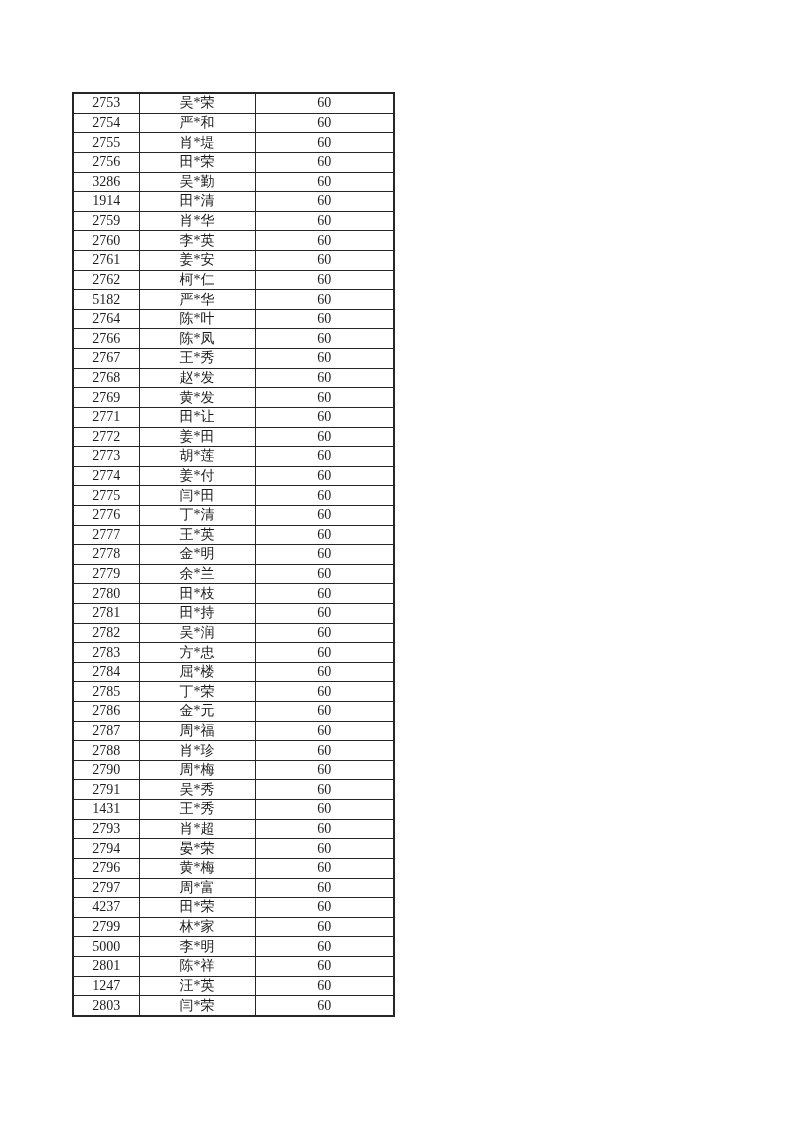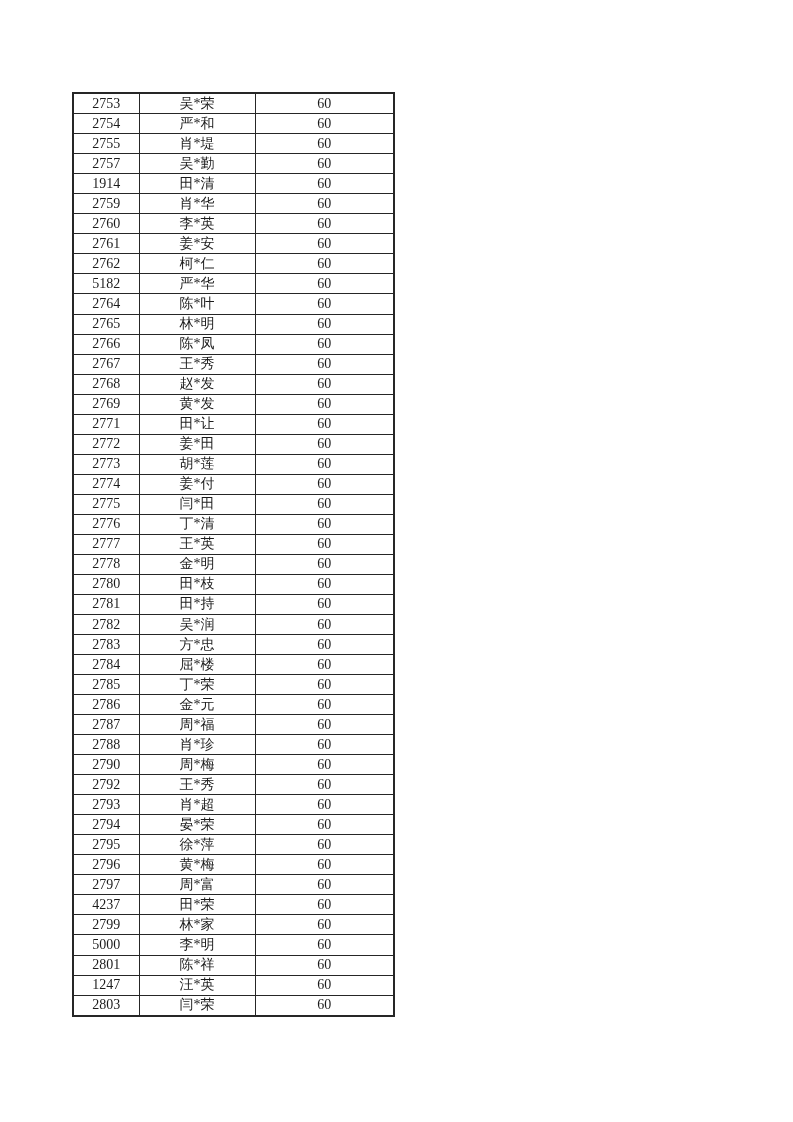--- a/index.html
+++ b/index.html
@@ -60,21 +60,26 @@
           <td>2754</td>
           <td>严*和</td>
           <td>60</td>
         </tr>
         <tr>
           <td>2755</td>
           <td>肖*堤</td>
           <td>60</td>
         </tr>
         <tr>
-          <td>2757</td>
+          <td>2756</td>
+          <td>田*荣</td>
+          <td>60</td>
+        </tr>
+        <tr>
+          <td>3286</td>
           <td>吴*勤</td>
           <td>60</td>
         </tr>
         <tr>
           <td>1914</td>
           <td>田*清</td>
           <td>60</td>
         </tr>
         <tr>
           <td>2759</td>
@@ -100,25 +105,20 @@
           <td>5182</td>
           <td>严*华</td>
           <td>60</td>
         </tr>
         <tr>
           <td>2764</td>
           <td>陈*叶</td>
           <td>60</td>
         </tr>
         <tr>
-          <td>2765</td>
-          <td>林*明</td>
-          <td>60</td>
-        </tr>
-        <tr>
           <td>2766</td>
           <td>陈*凤</td>
           <td>60</td>
         </tr>
         <tr>
           <td>2767</td>
           <td>王*秀</td>
           <td>60</td>
         </tr>
         <tr>
@@ -165,20 +165,25 @@
           <td>2777</td>
           <td>王*英</td>
           <td>60</td>
         </tr>
         <tr>
           <td>2778</td>
           <td>金*明</td>
           <td>60</td>
         </tr>
         <tr>
+          <td>2779</td>
+          <td>余*兰</td>
+          <td>60</td>
+        </tr>
+        <tr>
           <td>2780</td>
           <td>田*枝</td>
           <td>60</td>
         </tr>
         <tr>
           <td>2781</td>
           <td>田*持</td>
           <td>60</td>
         </tr>
         <tr>
@@ -215,37 +220,37 @@
           <td>2788</td>
           <td>肖*珍</td>
           <td>60</td>
         </tr>
         <tr>
           <td>2790</td>
           <td>周*梅</td>
           <td>60</td>
         </tr>
         <tr>
-          <td>2792</td>
+          <td>2791</td>
+          <td>吴*秀</td>
+          <td>60</td>
+        </tr>
+        <tr>
+          <td>1431</td>
           <td>王*秀</td>
           <td>60</td>
         </tr>
         <tr>
           <td>2793</td>
           <td>肖*超</td>
           <td>60</td>
         </tr>
         <tr>
           <td>2794</td>
           <td>晏*荣</td>
-          <td>60</td>
-        </tr>
-        <tr>
-          <td>2795</td>
-          <td>徐*萍</td>
           <td>60</td>
         </tr>
         <tr>
           <td>2796</td>
           <td>黄*梅</td>
           <td>60</td>
         </tr>
         <tr>
           <td>2797</td>
           <td>周*富</td>

